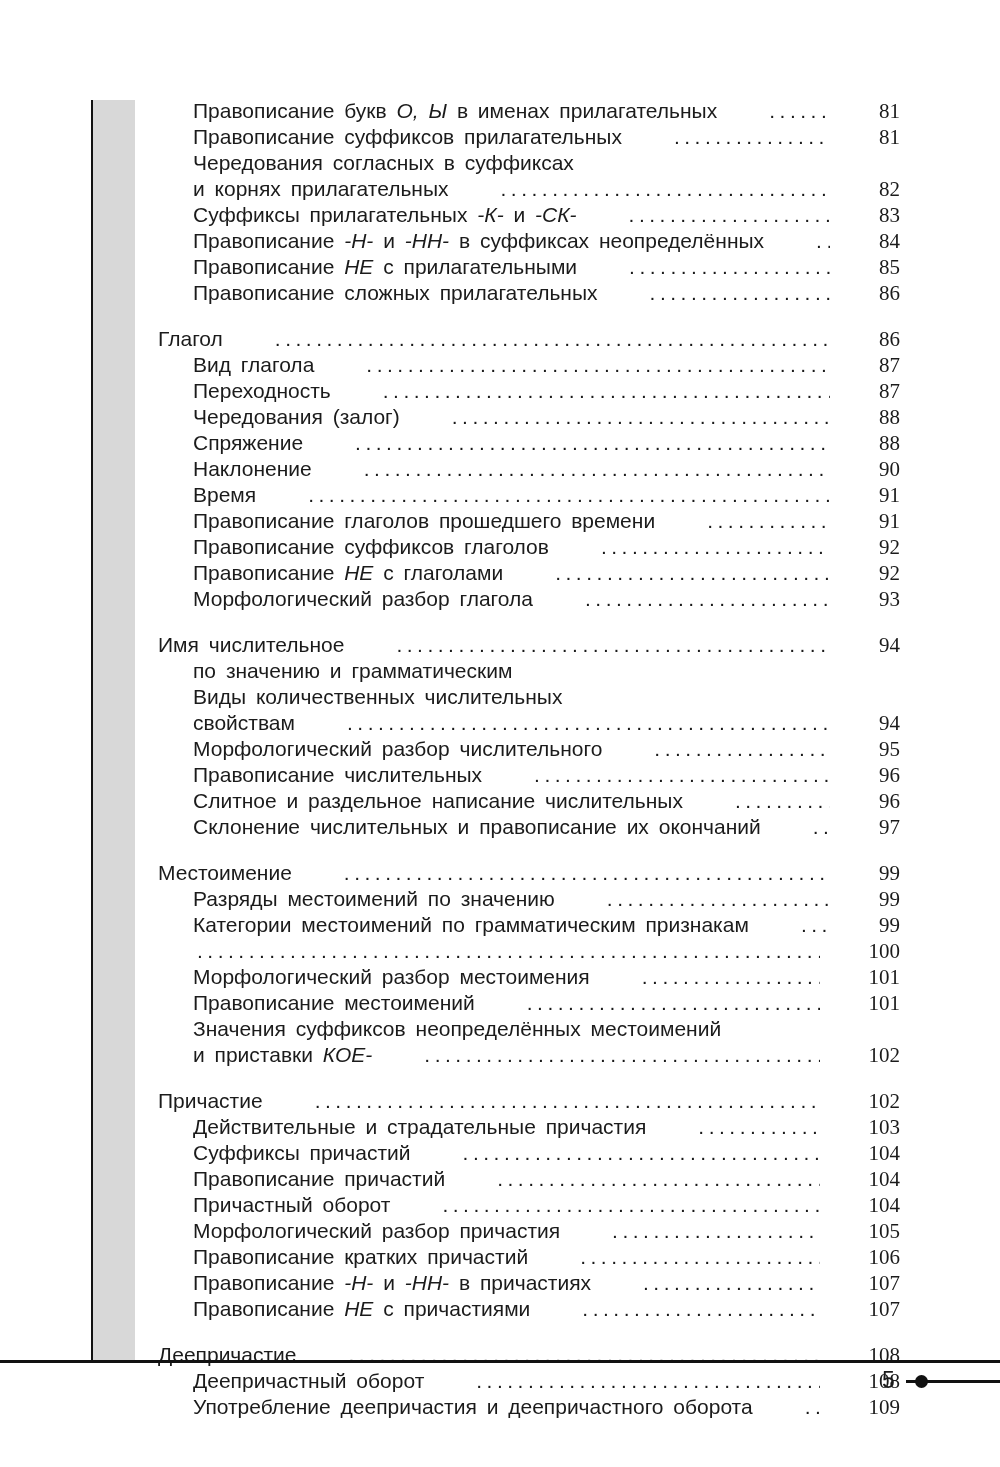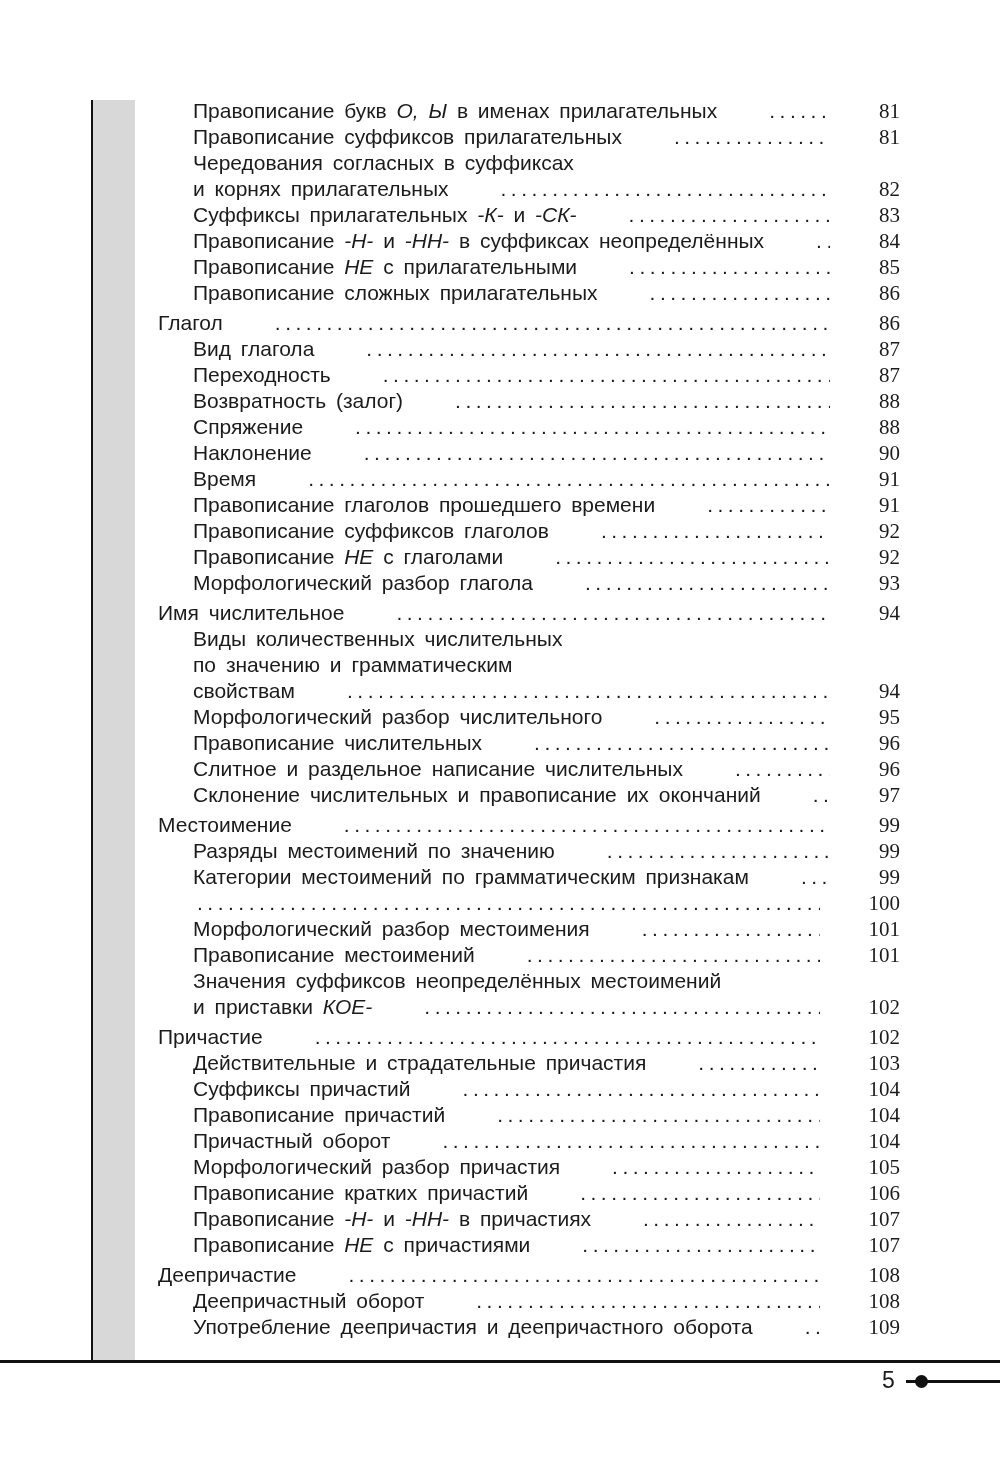--- a/index.html
+++ b/index.html
@@ -41,21 +41,21 @@
     width: 742px;
   }
   .row {
     display: flex;
     align-items: baseline;
     height: 26px;
     line-height: 26px;
     font-size: 21px;
     gap: 48px;
   }
-  .row.lvl1 { margin-top: 4px; }
+  .row.lvl1 { margin-top: 20px; }
   .row.lvl2 { padding-left: 35px; }
   .label {
     white-space: nowrap;
     word-spacing: 4px;
   }
   .label i { font-style: italic; }
   .leader {
     flex: 1;
     overflow: hidden;
     white-space: nowrap;
@@ -159,21 +159,21 @@
         <span class="label"><span>Вид глагола</span></span>
         <span class="leader">............................................................................................................................................</span>
         <span class="pg">87</span>
       </div>
       <div class="row lvl2">
         <span class="label"><span>Переходность</span></span>
         <span class="leader">............................................................................................................................................</span>
         <span class="pg">87</span>
       </div>
       <div class="row lvl2">
-        <span class="label"><span>Возвратность (залог)</span></span>
+        <span class="label"><span>Чередования (залог)</span></span>
         <span class="leader">............................................................................................................................................</span>
         <span class="pg">88</span>
       </div>
       <div class="row lvl2">
         <span class="label"><span>Спряжение </span></span>
         <span class="leader">............................................................................................................................................</span>
         <span class="pg">88</span>
       </div>
       <div class="row lvl2">
         <span class="label"><span>Наклонение</span></span>
@@ -204,24 +204,24 @@
         <span class="label"><span>Морфологический разбор глагола </span></span>
         <span class="leader">............................................................................................................................................</span>
         <span class="pg">93</span>
       </div>
       <div class="row lvl1">
         <span class="label"><span>Имя числительное </span></span>
         <span class="leader">............................................................................................................................................</span>
         <span class="pg">94</span>
       </div>
       <div class="row lvl2">
+        <span class="label"><span>по значению и грамматическим</span></span>
+      </div>
+      <div class="row lvl2">
         <span class="label"><span>Виды количественных числительных</span></span>
-      </div>
-      <div class="row lvl2">
-        <span class="label"><span>по значению и грамматическим</span></span>
       </div>
       <div class="row lvl2">
         <span class="label"><span>свойствам</span></span>
         <span class="leader">............................................................................................................................................</span>
         <span class="pg">94</span>
       </div>
       <div class="row lvl2">
         <span class="label"><span>Морфологический разбор числительного</span></span>
         <span class="leader">............................................................................................................................................</span>
         <span class="pg">95</span>

